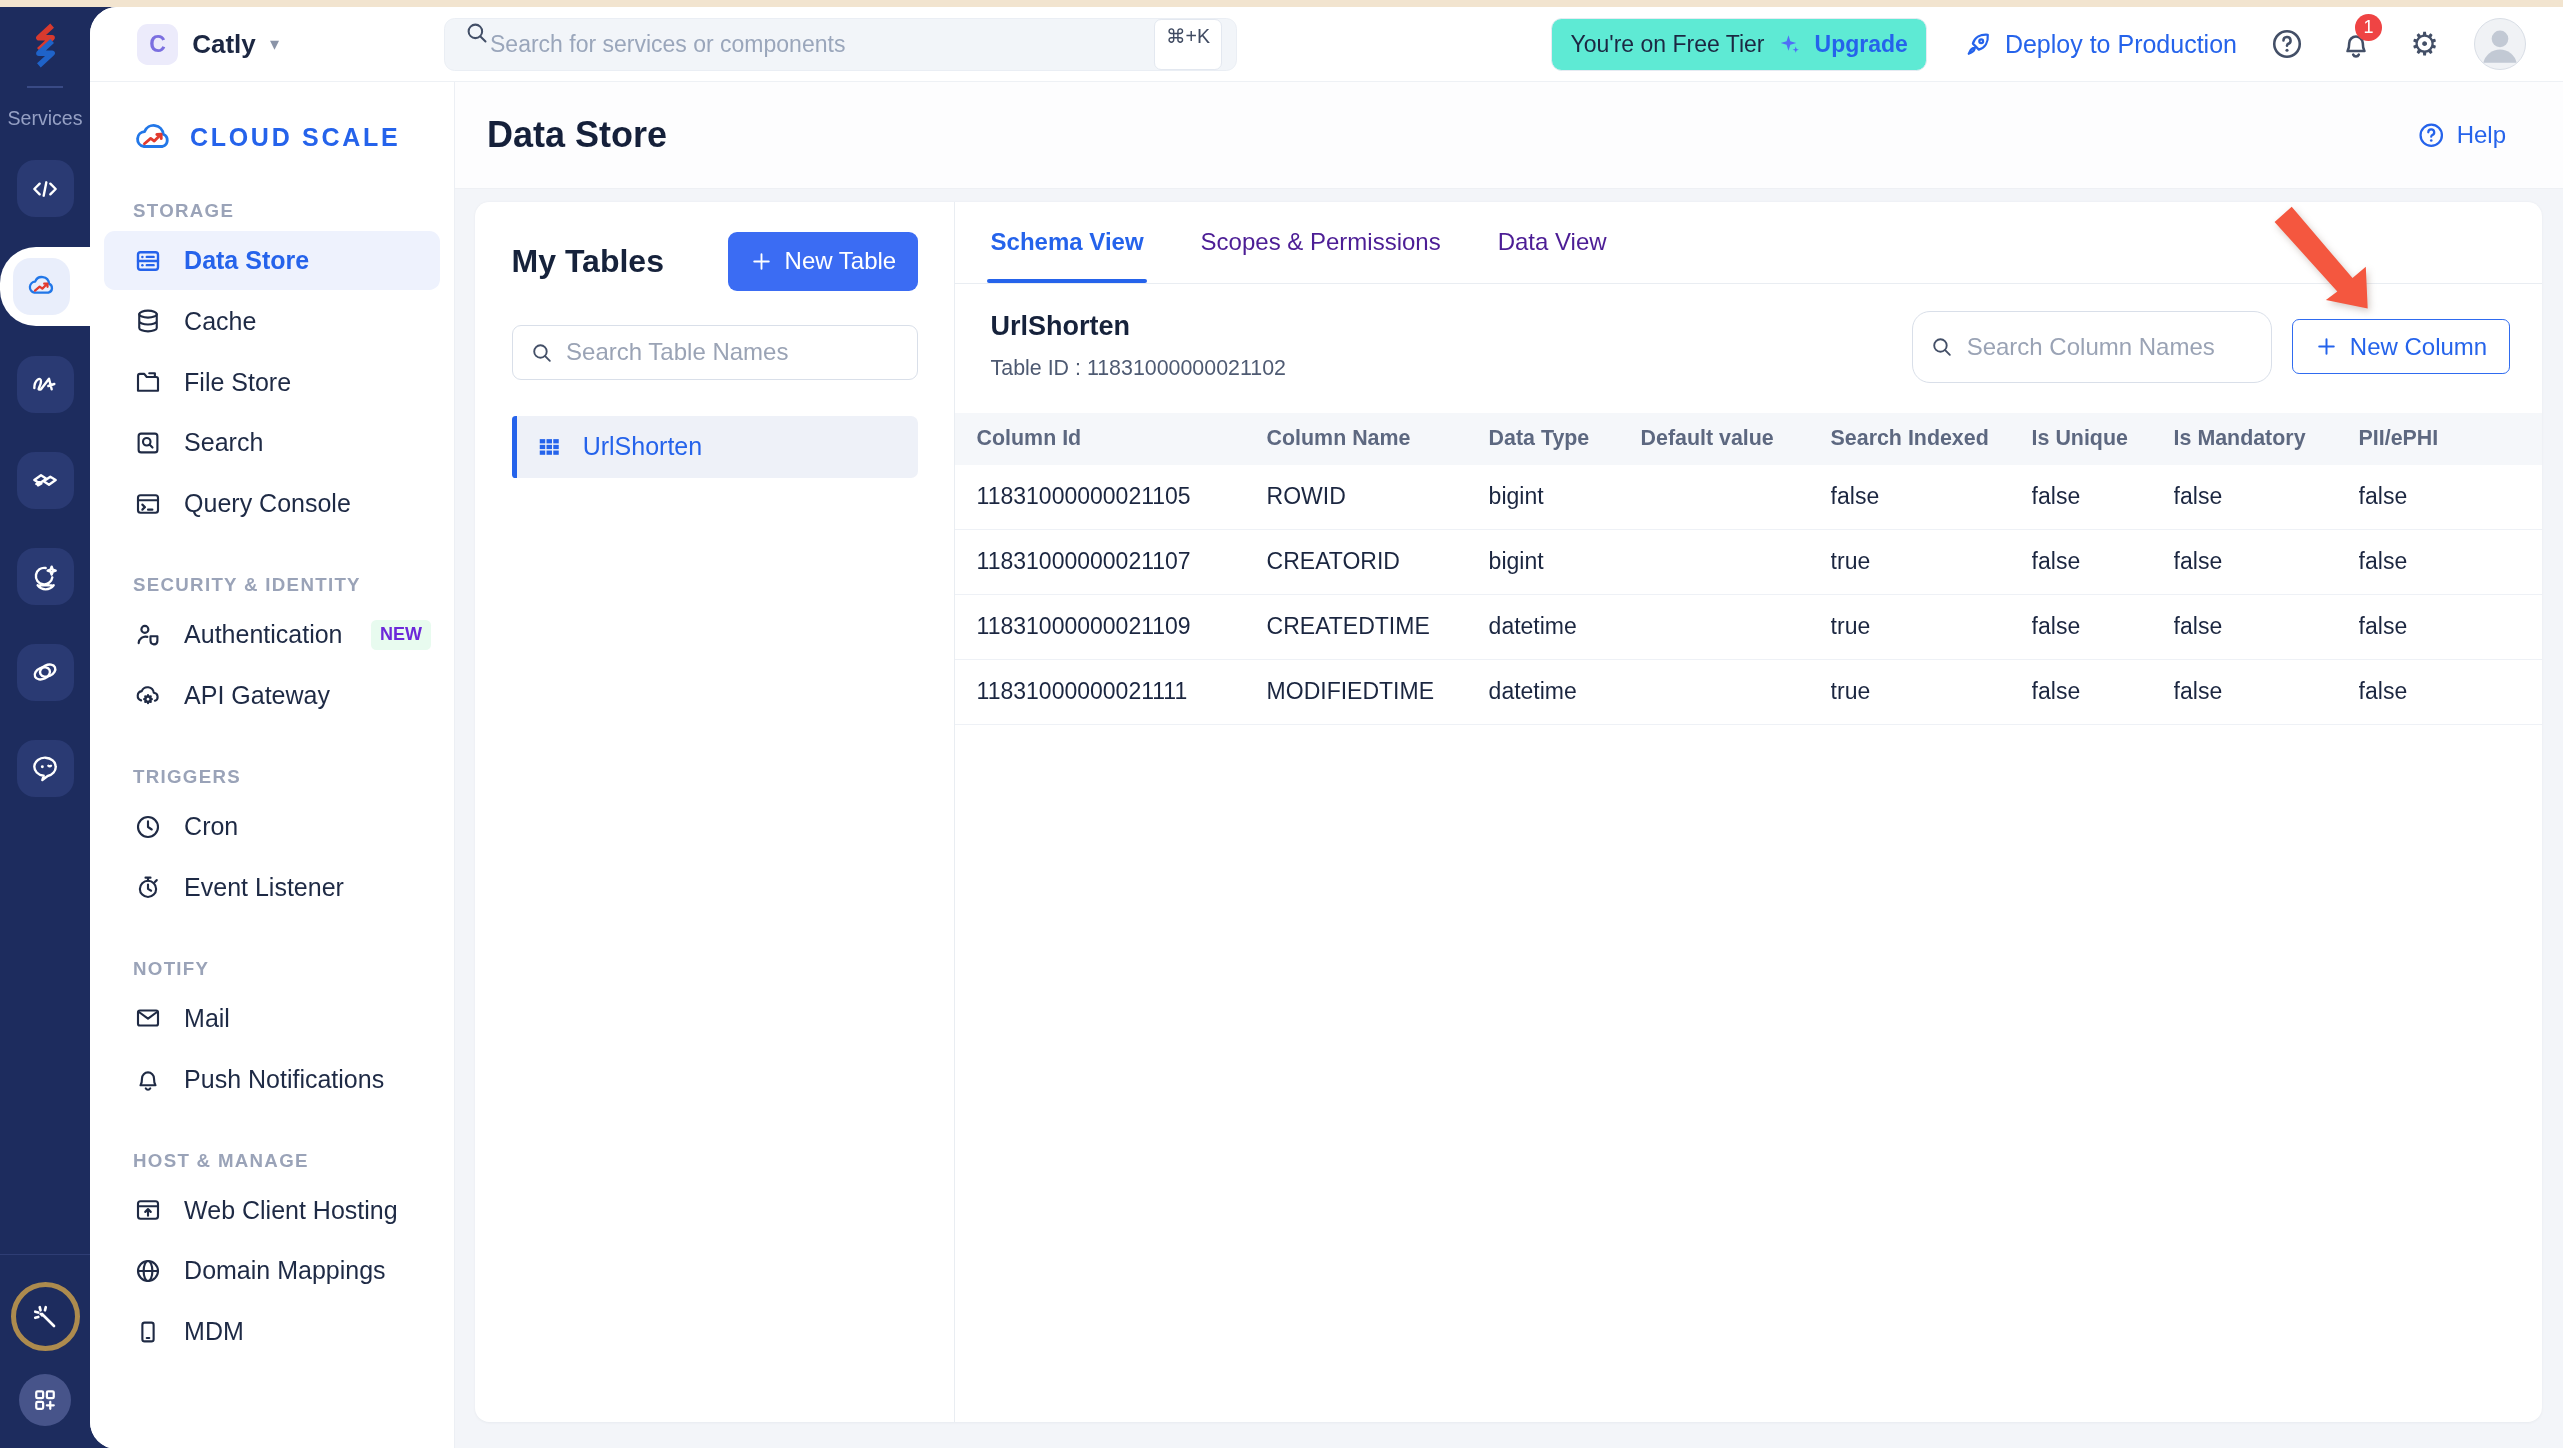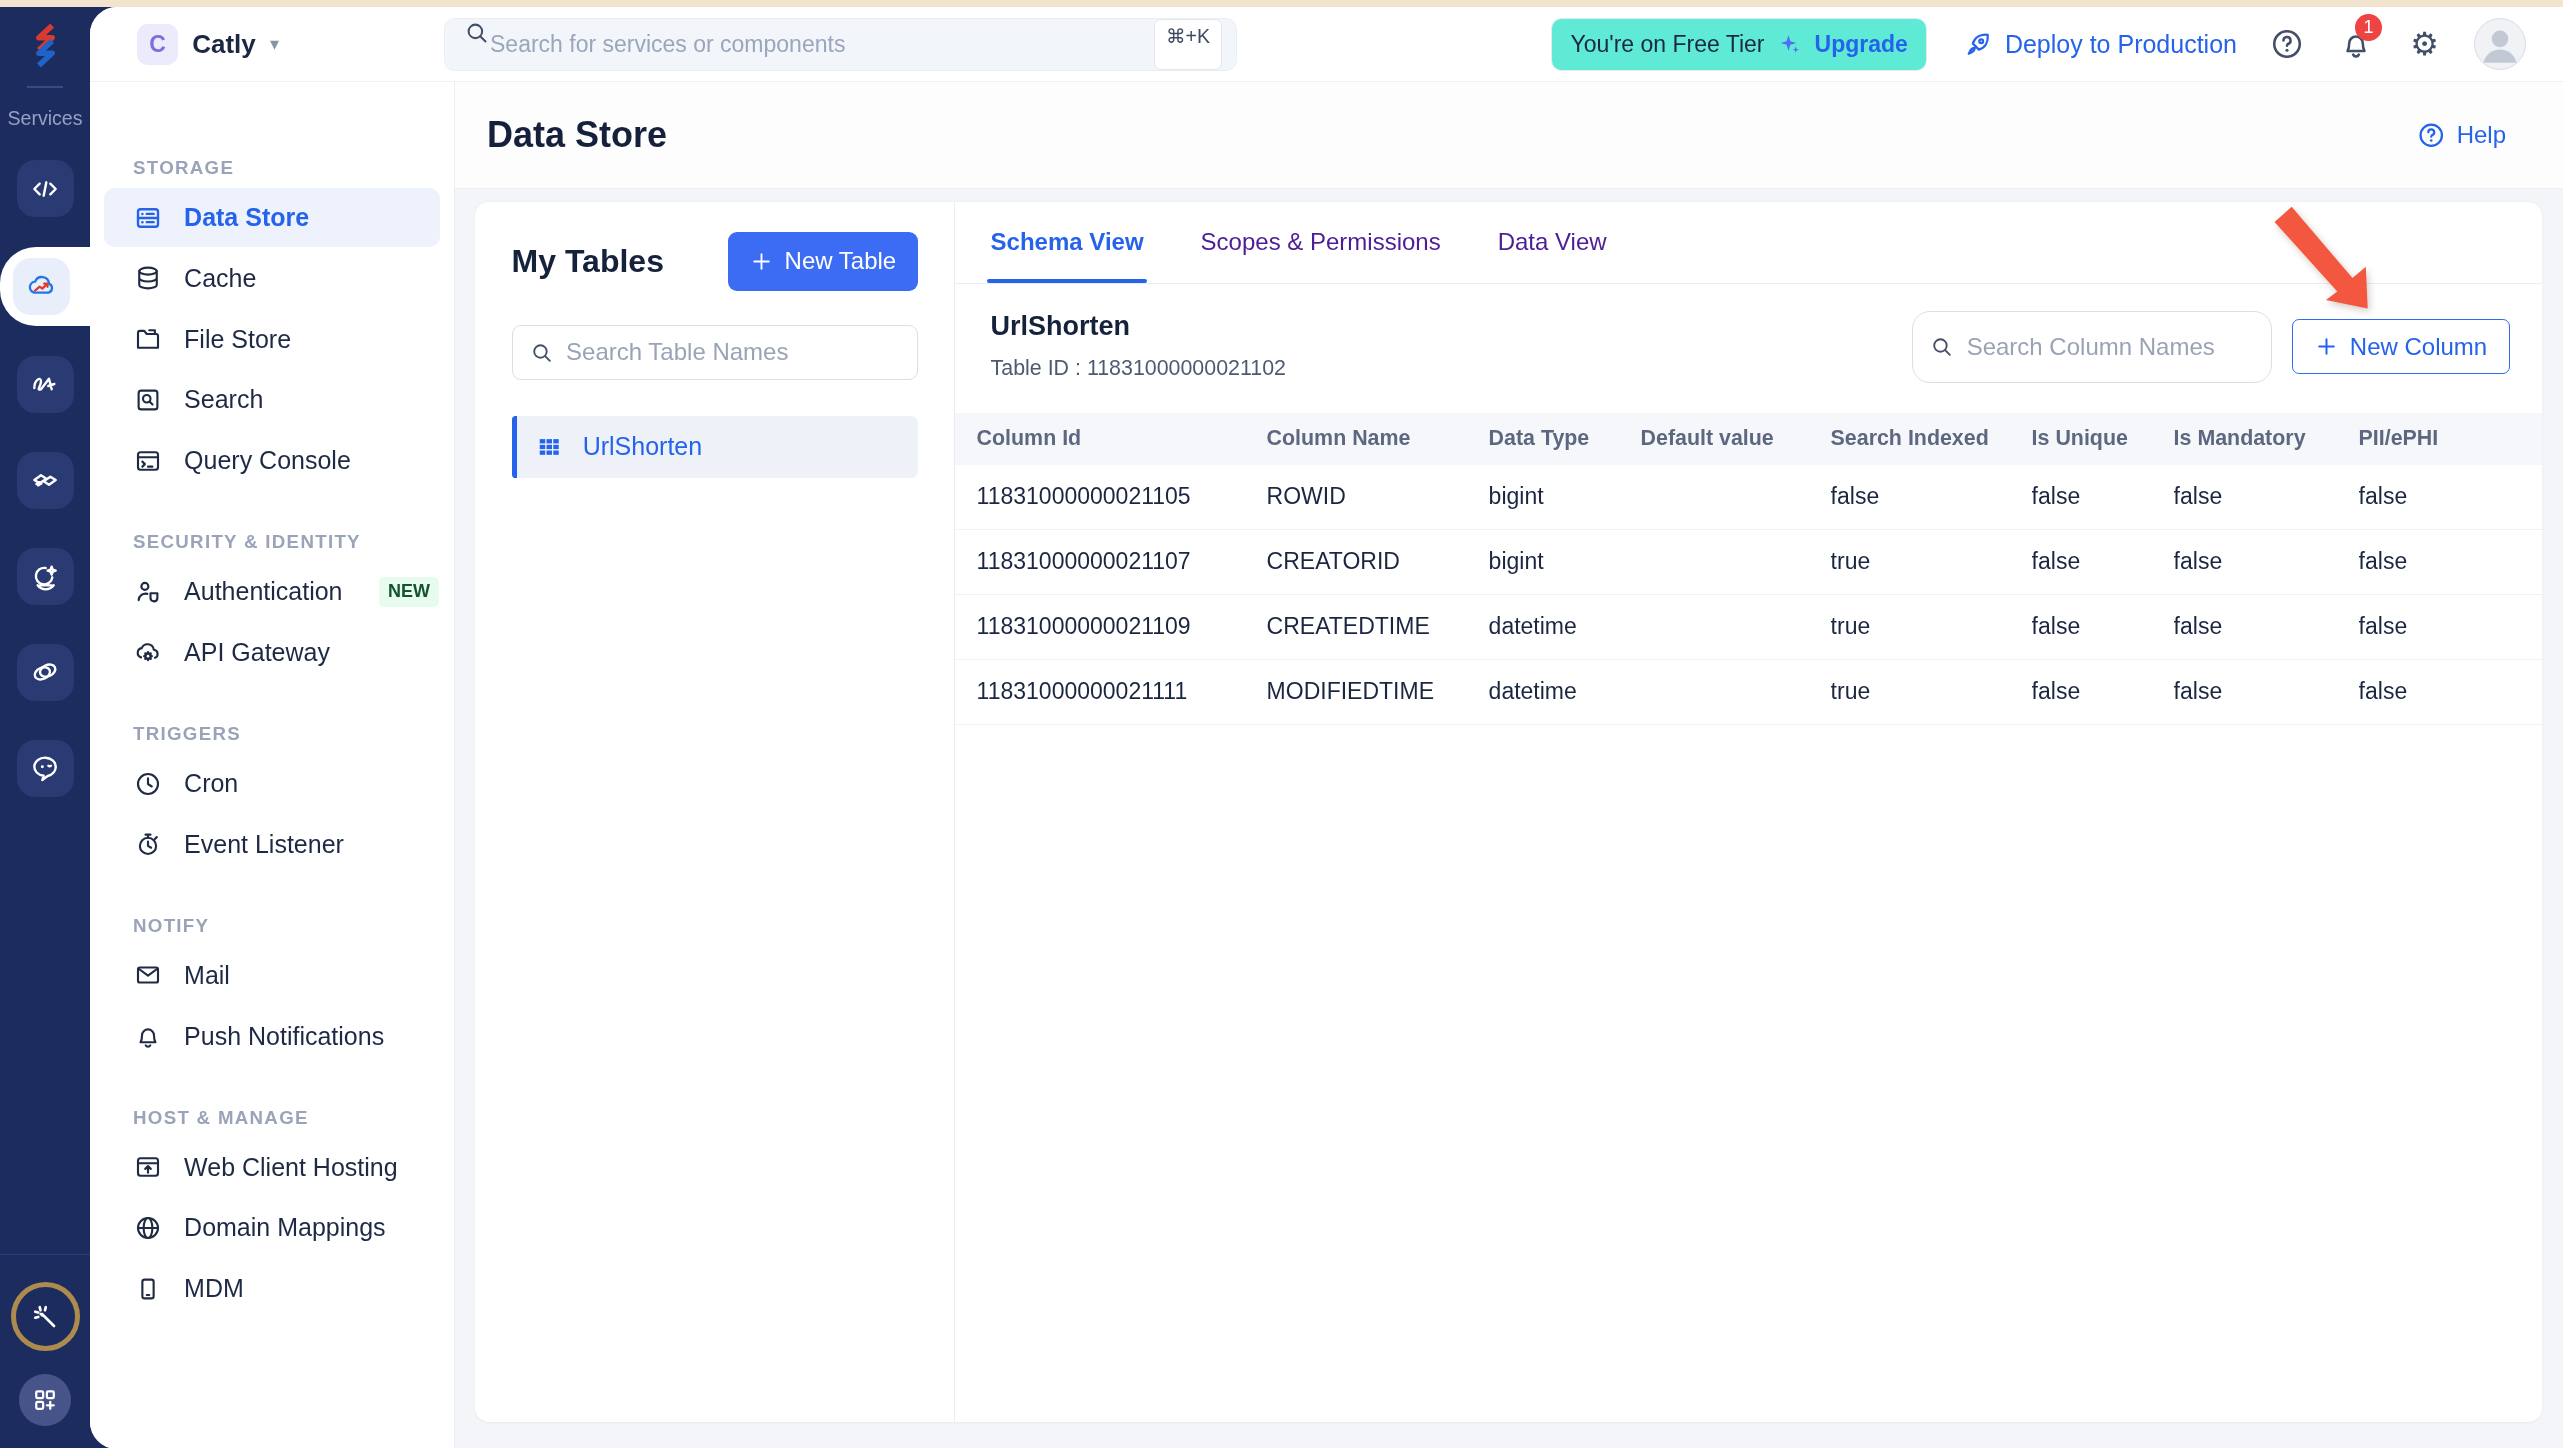--- a/index.html
+++ b/index.html
@@ -47,21 +47,21 @@
 
   
   .body { flex:1; display:flex; min-height:0; }
   .sidebar { width:365px; flex:0 0 365px; background:#ffffff; border-right:0.9px solid #eceff4; padding-top:34px; overflow:hidden; }
   .brand { display:flex; align-items:center; gap:16px; padding-left:41px; }
   .brand-text { font-size:25px; font-weight:bold; letter-spacing:2.7px; color:#2563eb; }
   .section-label { font-size:18.7px; letter-spacing:1.3px; color:#9aa3b8; font-weight:600; padding-left:43px; margin-top:41px; margin-bottom:9px; }
   .side-item { display:flex; align-items:center; gap:21.4px; height:59px; margin:1.8px 14.2px; padding-left:28.5px; border-radius:10.7px; cursor:pointer; color:#1e2a45; font-size:25px; }
   .side-item svg { width:30px; height:30px; flex:0 0 30px; }
   .side-item.active { background:#eef2fd; color:#2563eb; font-weight:600; }
-  .new-badge { font-size:18px; font-weight:bold; color:#14532d; background:#e8fbef; border-radius:5.3px; padding:4.4px 9px; margin-left:15px;text-align:center; }
+  .new-badge { font-size:18px; font-weight:bold; color:#6d28d9; background:#e8fbef; border-radius:5.3px; padding:4.4px 9px; margin-left:7px;text-align:center; }
 
   
   .main { flex:1; display:flex; flex-direction:column; min-width:0; background:#f3f5f9; }
   .page-head { height:107px; flex:0 0 107px; background:#fdfdfe; border-bottom:0.9px solid #eef0f4; display:flex; align-items:center; justify-content:space-between; padding:0 57px 0 32px; }
   .page-title { font-size:36px; font-weight:bold; color:#15203a; }
   .help-link { display:flex; align-items:center; gap:10.7px; color:#2563eb; font-size:24px; cursor:pointer; }
   .work-area { flex:1; padding:12.5px 21.4px 27px 19.6px; min-height:0; }
   .card { background:#ffffff; border-radius:14.2px; height:100%; display:flex; box-shadow:0 0.9px 2.7px rgba(16,30,54,.05); overflow:hidden; }
 
   
@@ -236,20 +236,28 @@
               <circle cx="12" cy="9.5" r="4" fill="#c2c9d4"></circle>
               <path d="M4 21 A8.2 8.2 0 0 1 20 21 Z" fill="#c2c9d4"></path>
             </svg>
         </div>
       </div>
     </header>
 
     <div class="body">
 
       <nav class="sidebar">
+        <div class="brand">
+          <svg viewBox="0 0 24 24" width="43" height="43">
+            <path d="M7 17 A4.2 4.2 0 0 1 7.6 8.7 A5.4 5.4 0 0 1 18 10.2 A3.6 3.6 0 0 1 17.6 17 Z" fill="none" stroke="#2277e8" stroke-width="1.6" stroke-linejoin="round"></path>
+            <polyline points="7.5,15.5 11,12.5 13,14 16.5,10.5" fill="none" stroke="#e23b2e" stroke-width="1.6" stroke-linecap="round" stroke-linejoin="round"></polyline>
+            <polyline points="14.4,10.3 16.8,10.2 16.9,12.6" fill="none" stroke="#e23b2e" stroke-width="1.6" stroke-linecap="round" stroke-linejoin="round"></polyline>
+          </svg>
+          <span class="brand-text">CLOUD SCALE</span>
+        </div>
 
         <div class="section-label">STORAGE</div>
         <div class="side-item active">
           <svg viewBox="0 0 24 24">
               <rect class="stb" x="4" y="5" width="16" height="14" rx="2"></rect>
               <path class="stb" d="M4 12 L20 12"></path>
               <circle cx="7.5" cy="8.7" r="1" fill="#2563eb"></circle>
               <circle cx="7.5" cy="15.3" r="1" fill="#2563eb"></circle>
               <path class="stb" d="M11 8.7 L16.5 8.7 M11 15.3 L16.5 15.3"></path>
             </svg>

